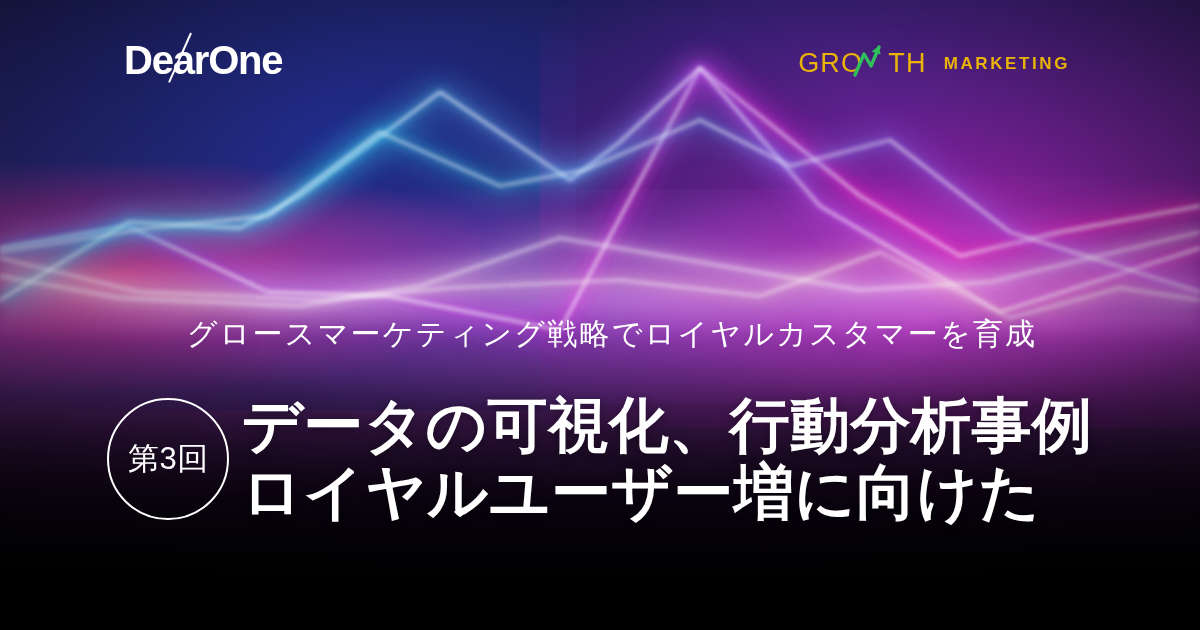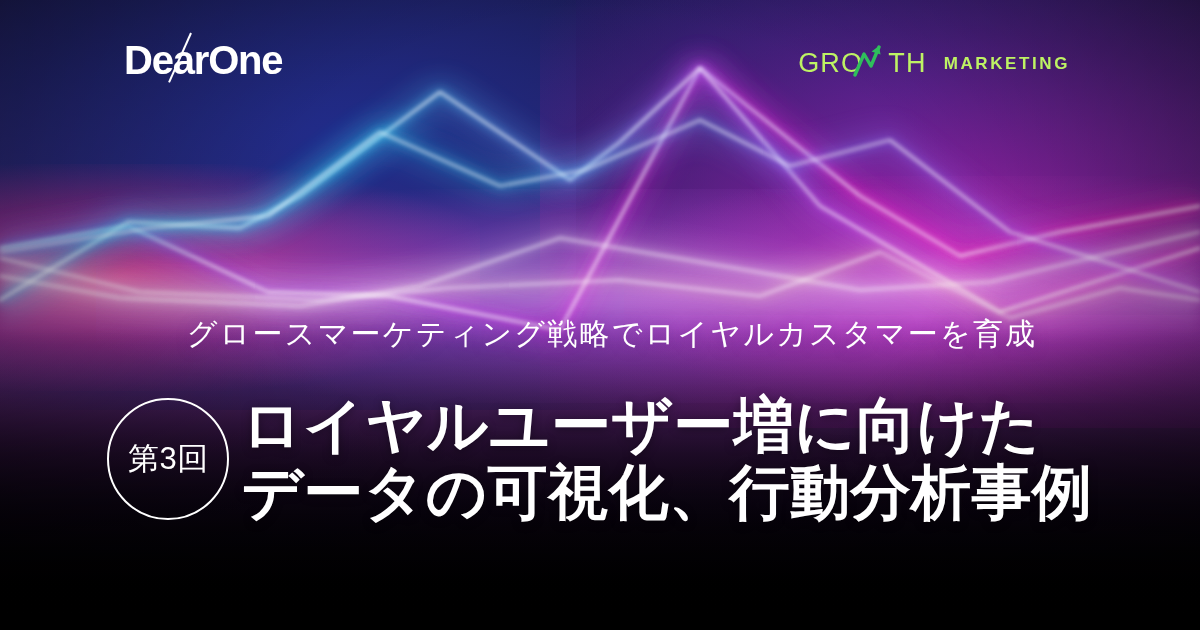--- a/index.html
+++ b/index.html
@@ -126,21 +126,21 @@
     position:absolute; left:66px; top:-7px;
     width:2px; height:54px;
     background:#ffffff;
     transform:rotate(24deg);
     transform-origin:top center;
   }
 
   .logo-growth {
     position:absolute; right:130px; top:50px;
     display:flex; align-items:center; gap:17px;
-    color:#bef264;
+    color:#eab308;
   }
   .logo-growth .gm-word {
     position:relative;
     font-size:27px; font-weight:normal;
     letter-spacing:1.2px;
     line-height:1;
     white-space:nowrap;
   }
   .logo-growth .gm-word .w-slot { display:inline-block; width:25px; }
   .logo-growth .gm-arrow {
@@ -285,18 +285,18 @@
       </svg>
     </span>
     <span class="gm-sub">MARKETING</span>
   </div>
 
   <div class="subtitle">グロースマーケティング戦略でロイヤルカスタマーを育成</div>
 
   <div class="title-row">
     <div class="episode-badge">第3回</div>
     <div class="title-lines">
+      <div>データの可視化、行動分析事例</div>
       <div>ロイヤルユーザー増に向けた</div>
-      <div>データの可視化、行動分析事例</div>
     </div>
   </div>
 
 </div>
 
 </body></html>

